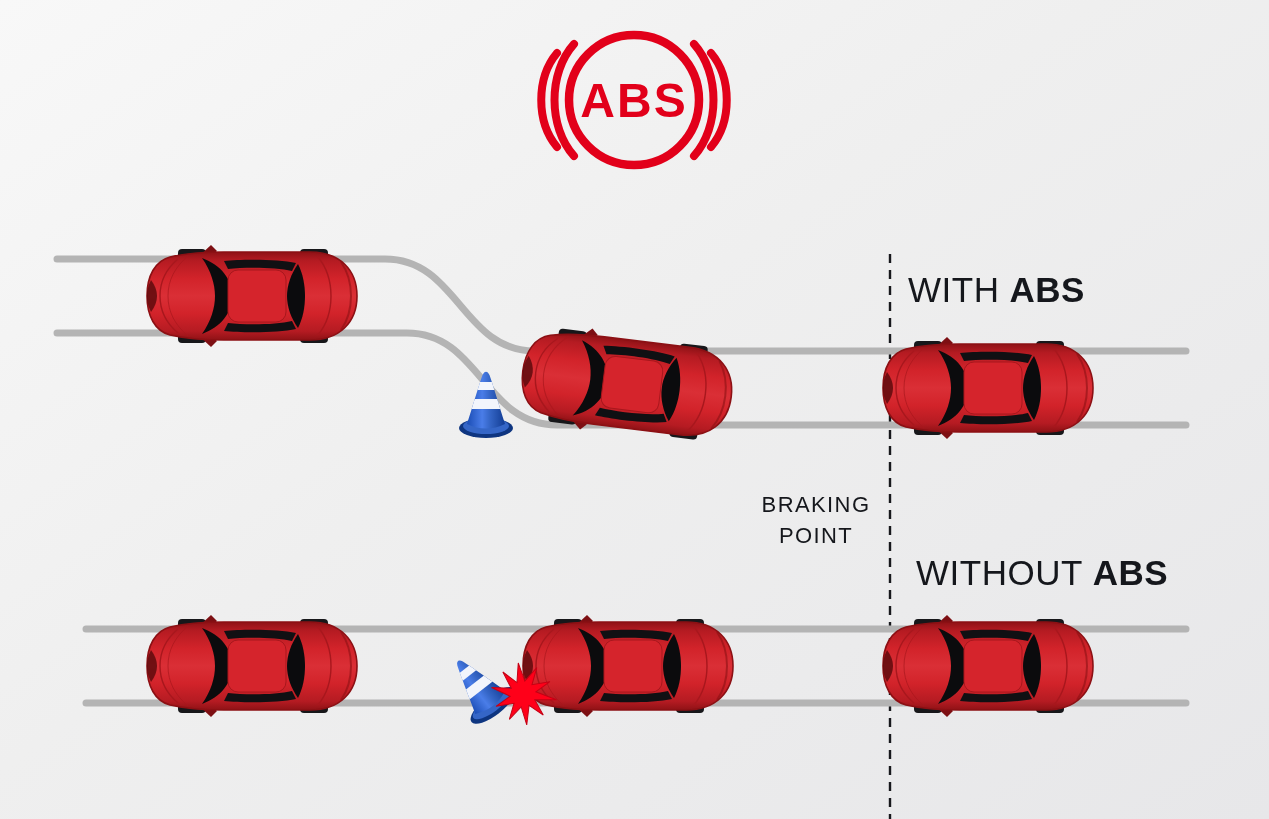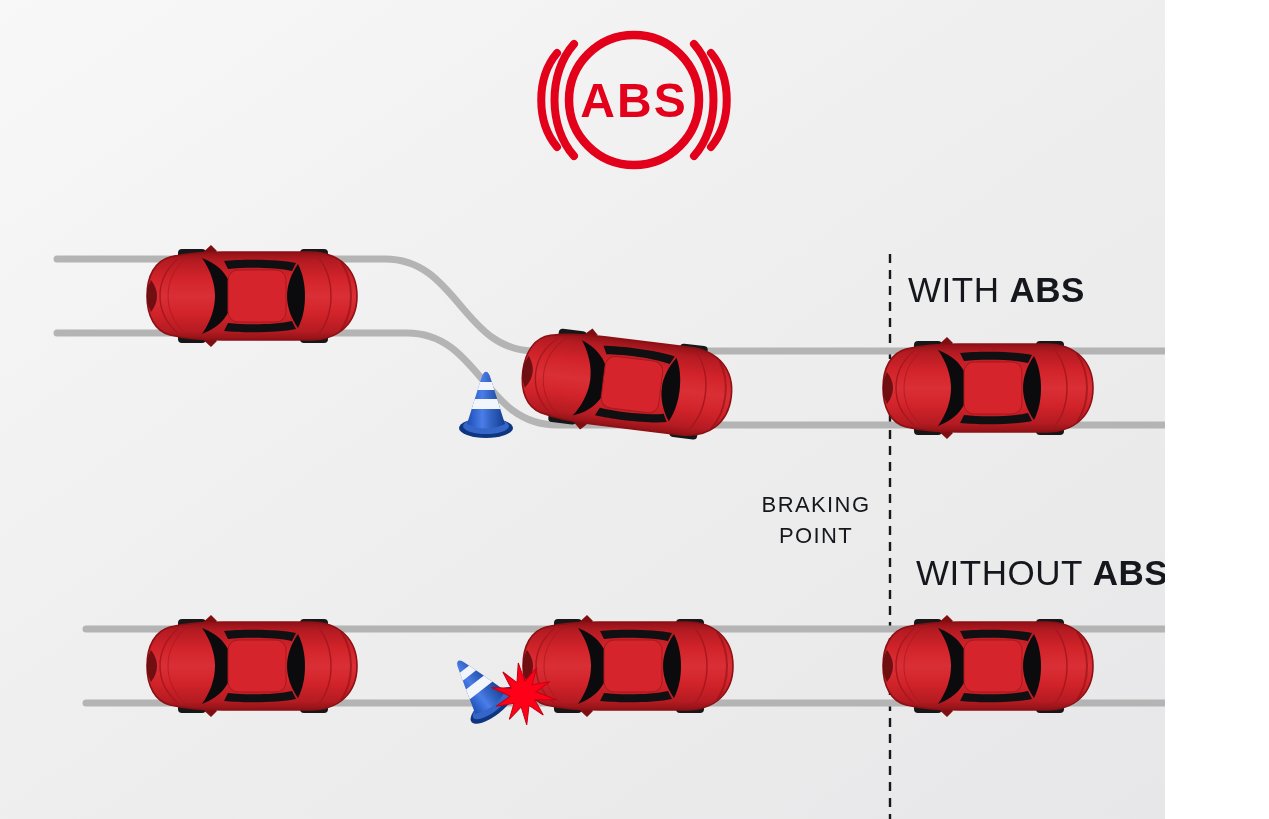--- a/index.html
+++ b/index.html
@@ -1,19 +1,19 @@
 <!DOCTYPE html>
 <html><head>
 <meta charset="utf-8">
 <style>
   html, body { margin: 0; padding: 0; }
   body { background: #ffffff; font-family: "Liberation Sans", sans-serif; }
   .stage {
     position: relative;
-    width: 1165px;
+    width: 1269px;
     height: 819px;
     overflow: hidden;
     background: linear-gradient(145deg, #f8f8f8 0%, #efefef 45%, #e7e7e9 100%);
   }
   .stage svg { position: absolute; inset: 0; display: block; }
   text { font-family: "Liberation Sans", sans-serif; }
   .lbl { fill: #15171c; font-size: 35px; letter-spacing: 0.5px; font-weight: 400; }
   .lbl .em { font-weight: 700; }
   .sub { fill: #15171c; font-size: 22px; letter-spacing: 1.4px; font-weight: 400; }
   .logo-text { fill: #e2001a; font-size: 48px; font-weight: 700; letter-spacing: 2px; }

